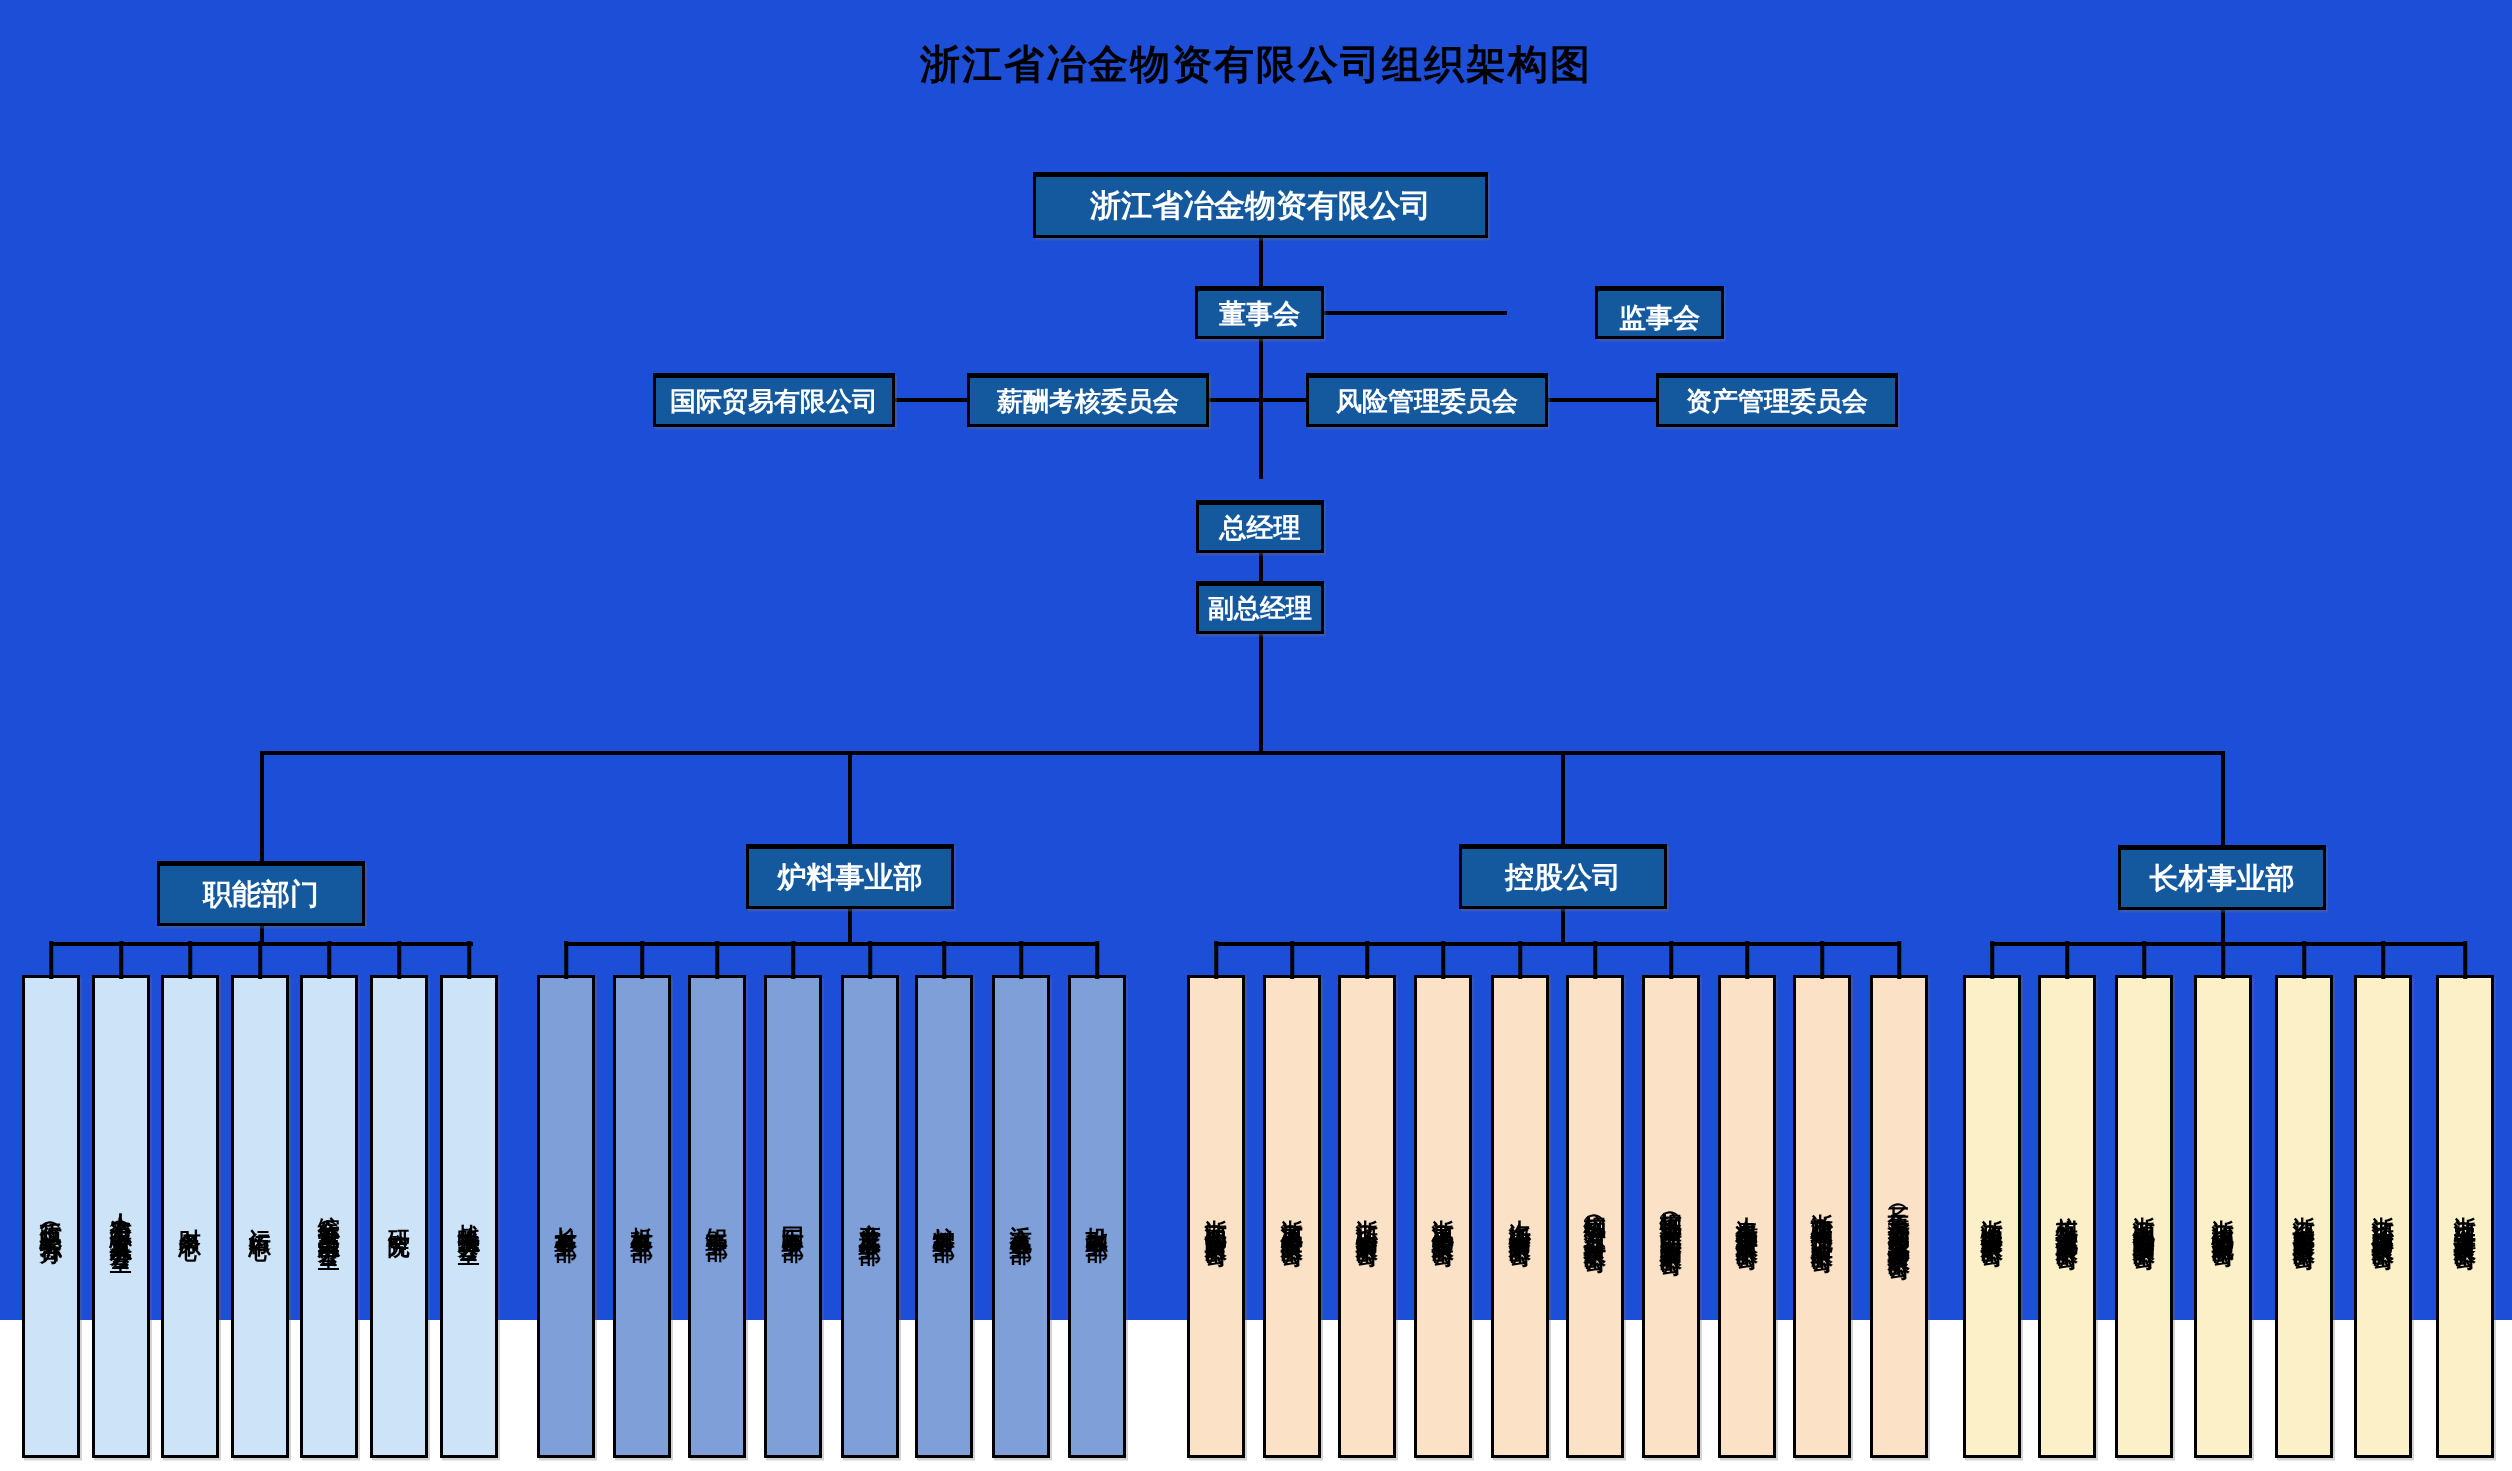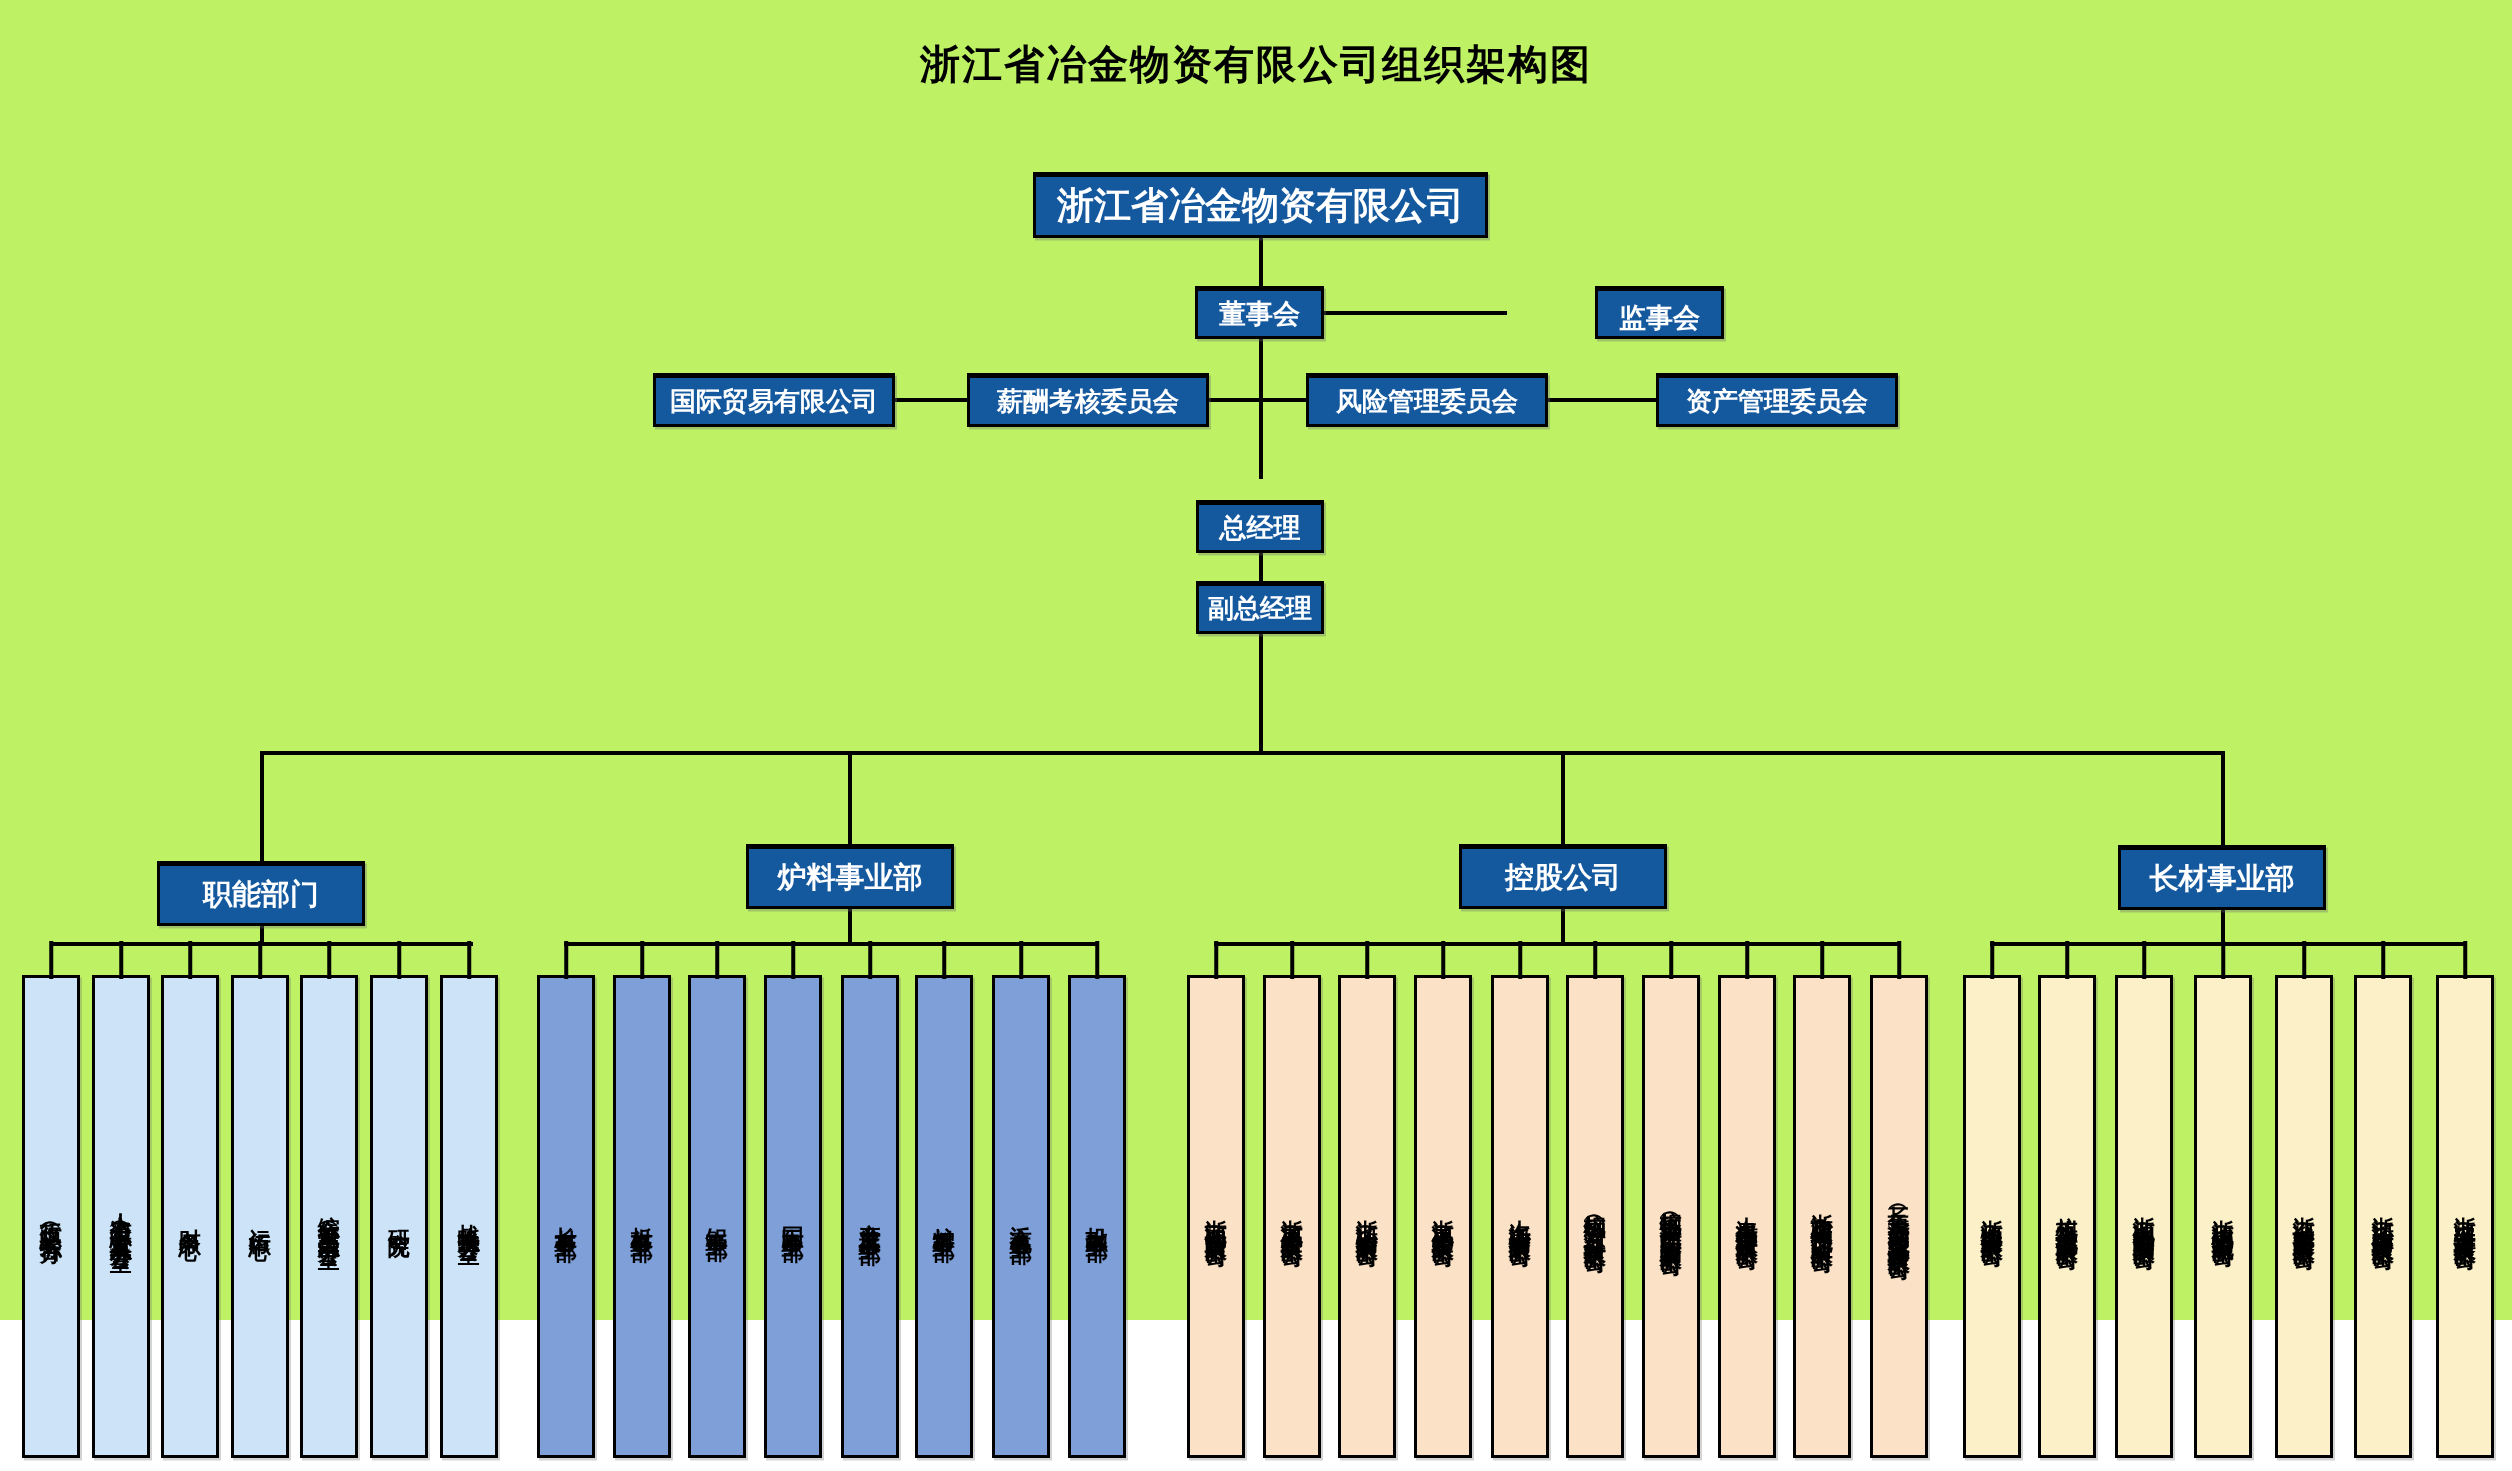--- a/index.html
+++ b/index.html
@@ -1,29 +1,29 @@
 <!DOCTYPE html>
 <html style="font-size:8px"><head>
 <meta charset="utf-8">
 <style>
   html,body{margin:0;padding:0;}
   body{width:2512px;height:1472px;background:#ffffff;overflow:hidden;
        font-family:"Liberation Sans", sans-serif;}
-  #canvas{position:relative;width:2512px;height:1320px;background:#bef264;}
+  #canvas{position:relative;width:2512px;height:1320px;background:#1d4ed8;}
 
   .title{position:absolute;top:37px;left:0;width:100%;text-align:center;
          font-size:40px;font-weight:bold;color:#000;letter-spacing:2px;}
 
   
   .node{position:absolute;box-sizing:border-box;background:#14589E;
         border:3px solid #000;border-top-width:5.5px;
         box-shadow:2px 2.5px 0 rgba(110,110,110,0.35);
         color:#ffffff;font-weight:bold;display:flex;align-items:center;
         justify-content:center;white-space:nowrap;}
-  .f62{font-size:37px;} .f58{font-size:29px;} .f54{font-size:27px;} .f52{font-size:26px;}
+  .f62{font-size:31px;} .f58{font-size:29px;} .f54{font-size:27px;} .f52{font-size:26px;}
 
   
   .leaf{position:absolute;box-sizing:border-box;top:975px;width:58px;height:483px;
         border:3px solid #000;box-shadow:2px 2.5px 0 rgba(110,110,110,0.3);
         display:flex;align-items:center;justify-content:center;}
   .leaf::before{content:"";position:absolute;top:-37px;left:50%;
         transform:translateX(-50%);width:3.5px;height:38px;background:#000;}
   .vtext{writing-mode:vertical-lr;text-orientation:mixed;font-size:22px;
         font-weight:bold;color:#000;letter-spacing:3px;line-height:1.15;
         white-space:nowrap;}

